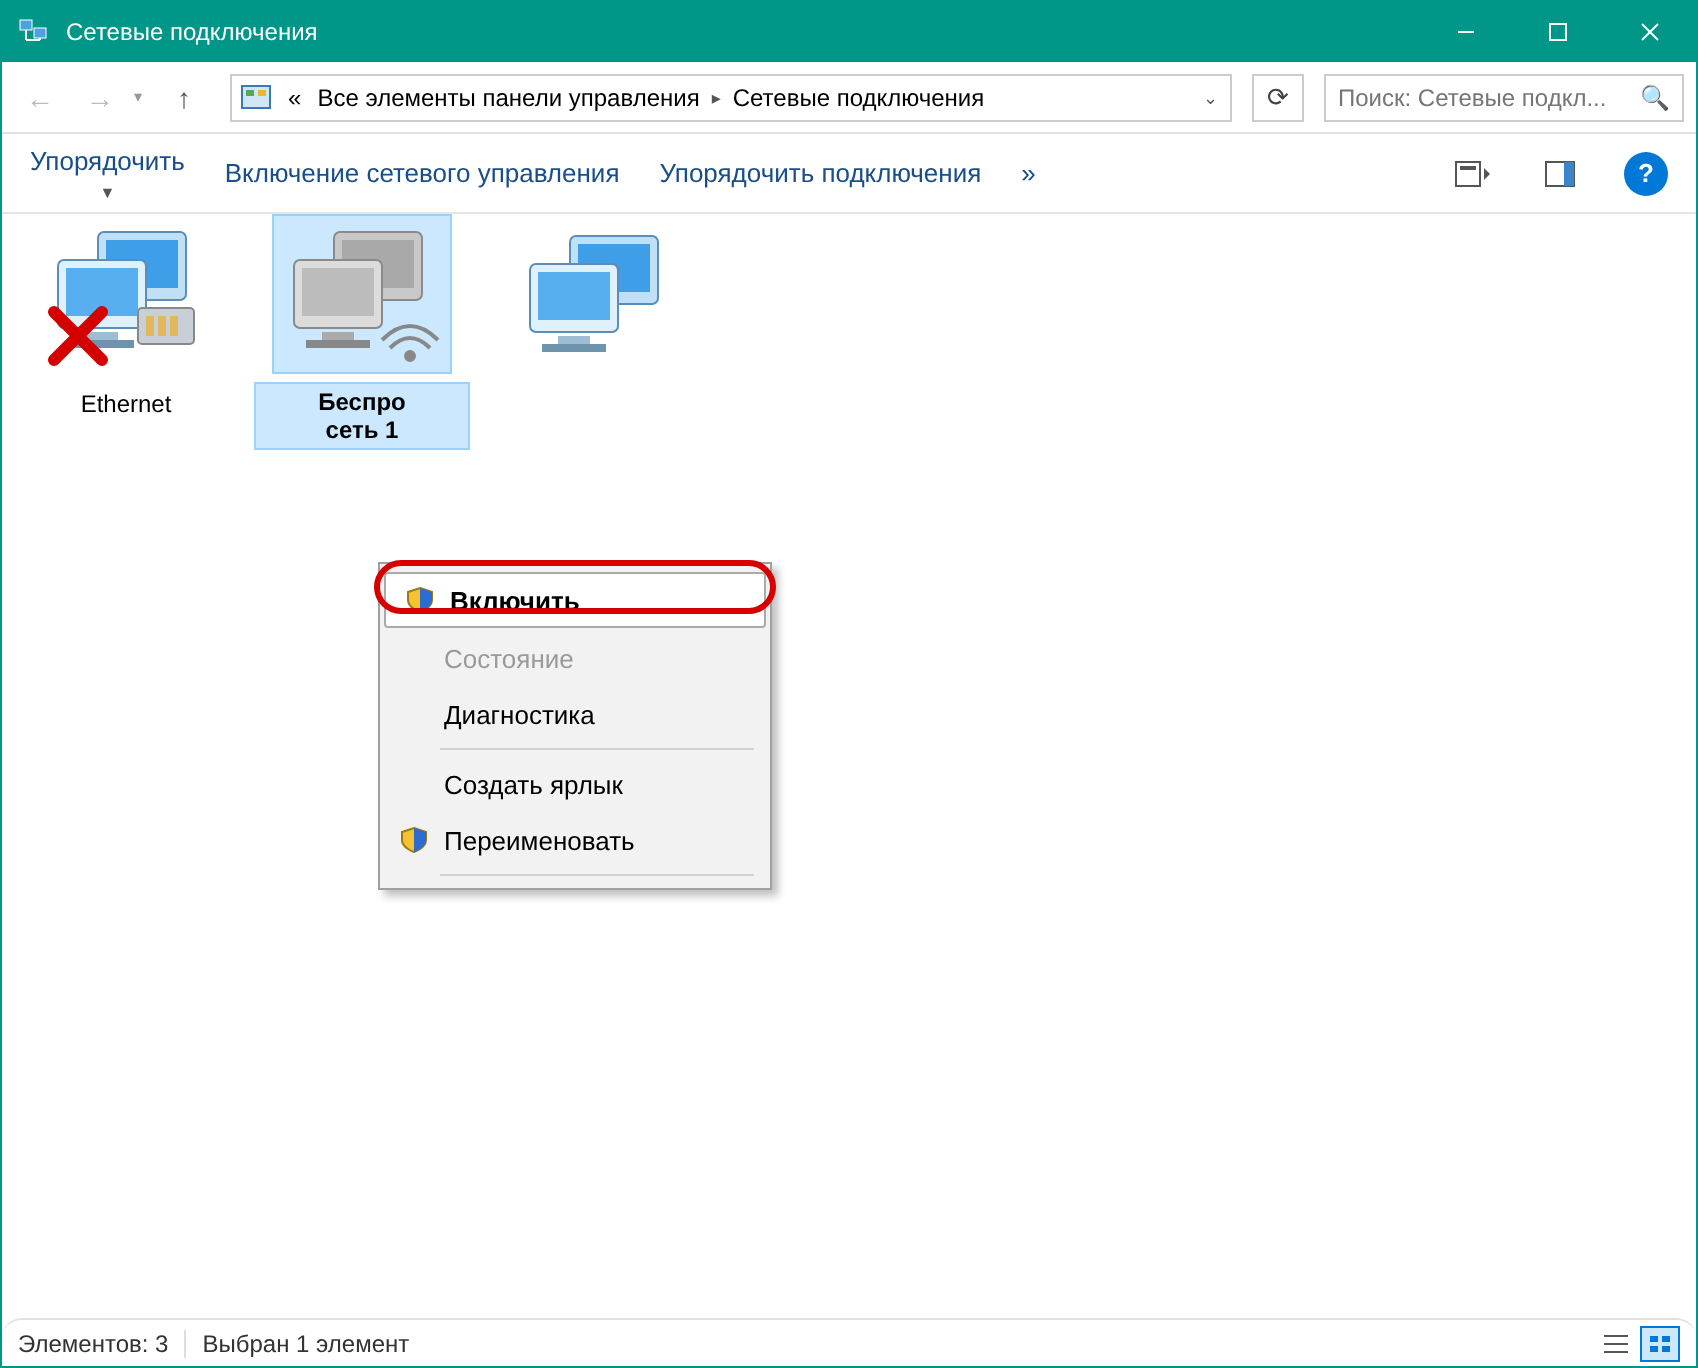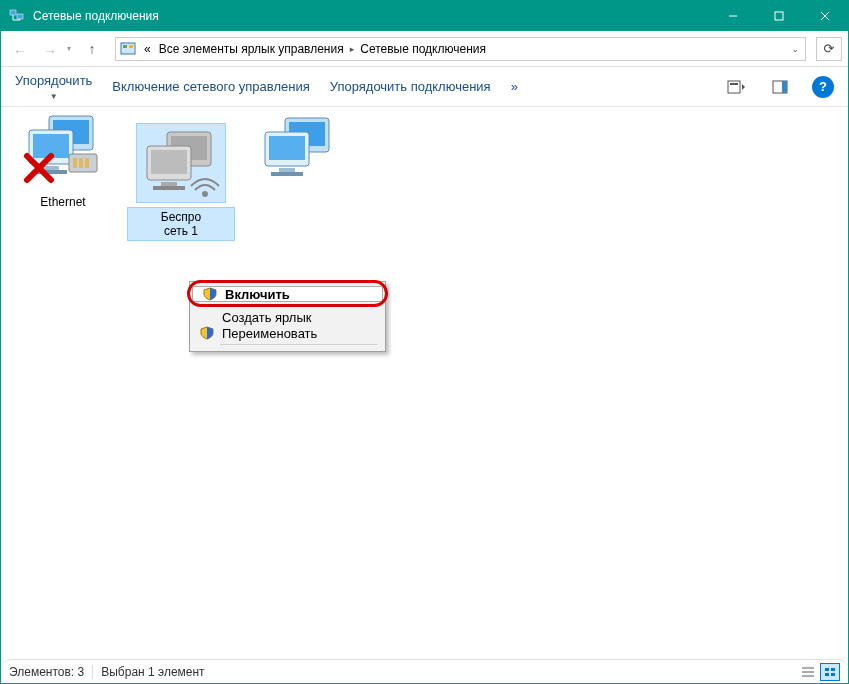--- a/index.html
+++ b/index.html
@@ -29,21 +29,21 @@
   .toolbar .right-icon { width: 24px; height: 24px; display:flex; align-items:center; justify-content:center; color:#555; font-size:12px; }
   .toolbar .help { width: 22px; height: 22px; border-radius: 50%; background: #0078d7; color:#fff; display:flex; align-items:center; justify-content:center; font-weight:bold; font-size:13px; }
 
   .content { position: relative; padding: 10px 30px; height: 540px; background:#fff; }
   .conn-item { position: absolute; width: 108px; text-align: center; font-size: 12px; }
   .conn-item .iconwrap { width: 90px; height: 80px; margin: 0 auto 4px; display:flex; align-items:center; justify-content:center; position:relative; }
   .selected-bg { background: #cce8ff; border: 1px solid #99d1ff; }
   .label { padding: 2px 4px; display: block; }
 
   .context-menu { position:absolute; left:188px; top:174px; width:197px; background:#f2f2f2; border:1px solid #a0a0a0; box-shadow: 3px 3px 4px rgba(0,0,0,0.25); padding: 3px 0; font-size: 13px; z-index:5; }
-  .context-menu .cm-item { display:flex; align-items:center; height: 16px; padding: 0 10px 0 8px; gap: 6px; color:#000; }
+  .context-menu .cm-item { display:flex; align-items:center; height: 28px; padding: 0 10px 0 8px; gap: 6px; color:#000; }
   .context-menu .cm-item.disabled { color: #9a9a9a; }
   .context-menu .cm-item.highlight { background:#fff; border:1px solid #aaa; margin: 1px 2px; border-radius:2px; }
   .context-menu .cm-item .icon-slot { width: 18px; display:flex; justify-content:center; }
   .context-menu .cm-sep { height:1px; background:#d0d0d0; margin: 3px 8px 3px 30px; }
   .red-ring { position:absolute; left:186px; top:173px; width:201px; height:27px; border:3px solid #d60000; border-radius: 14px; z-index:6; pointer-events:none; }
 
   .statusbar { position:absolute; bottom:0; left:0; right:0; height:24px; border-top:1px solid #e1e1e1; display:flex; align-items:center; font-size:12px; color:#333; padding:0 8px; background:#fff;border-radius:10px; }
   .statusbar .sb-sep { width:1px; height:14px; background:#ddd; margin:0 8px; }
   .statusbar .view-toggle { margin-left:auto; display:flex; gap:2px; }
   .statusbar .vt { width:20px; height:18px; border:1px solid transparent; display:flex; align-items:center; justify-content:center; }
@@ -85,26 +85,30 @@
   <span class="dropdown-tick">▾</span>
   <div class="navbtn up">↑</div>
 
   <div class="addressbar">
     <svg class="cp-icon" viewBox="0 0 16 16">
       <rect x="1" y="2" width="14" height="11" fill="#cfe6f7" stroke="#3a78b6"></rect>
       <rect x="3" y="4" width="4" height="3" fill="#57a957"></rect>
       <rect x="9" y="4" width="4" height="3" fill="#f2b430"></rect>
     </svg>
     <span class="crumb">«</span>
-    <span class="crumb">Все элементы ярлык управления</span>
+    <span class="crumb">Все элементы панели управления</span>
     <span class="sep">▸</span>
     <span class="crumb">Сетевые подключения</span>
     <span class="addr-drop">⌄</span>
   </div>
   <div class="refresh">⟳</div>
+  <div class="searchbox">
+    <span>Поиск: Сетевые подкл...</span>
+    <span style="margin-left:auto;color:#0078d7;">🔍</span>
+  </div>
 </div>
 
 <div class="toolbar">
   <div class="tb-item">
     <span>Упорядочить</span>
     <span class="arrow">▼</span>
   </div>
   <div class="tb-item">
     <span>Включение сетевого управления</span>
   </div>
@@ -150,21 +154,21 @@
         </g>
         <g stroke="#d40000" stroke-width="6" stroke-linecap="round">
           <line x1="6" y1="44" x2="30" y2="68"></line>
           <line x1="30" y1="44" x2="6" y2="68"></line>
         </g>
       </svg>
     </div>
     <span class="label">Ethernet</span>
   </div>
 
-  <div class="conn-item" style="left:126px; top:16px;">
+  <div class="conn-item" style="left:126px; top:0;font-weight:bold;">
     <div class="iconwrap selected-bg">
       <svg width="84" height="74" viewBox="0 0 84 74">
         <rect x="28" y="6" width="44" height="34" rx="3" fill="#c8c8c8" stroke="#8a8a8a"></rect>
         <rect x="32" y="10" width="36" height="24" fill="#a9a9a9"></rect>
         <rect x="8" y="20" width="44" height="34" rx="3" fill="#dcdcdc" stroke="#8a8a8a"></rect>
         <rect x="12" y="24" width="36" height="24" fill="#bcbcbc"></rect>
         <rect x="22" y="56" width="16" height="4" fill="#aaa"></rect>
         <rect x="14" y="60" width="32" height="4" fill="#888"></rect>
         <g transform="translate(52,40)" fill="none" stroke="#888" stroke-width="2">
           <path d="M0 20 Q14 6 28 20"></path>
@@ -194,20 +198,28 @@
   <div class="context-menu">
     <div class="cm-item highlight">
       <span class="icon-slot">
         <svg width="14" height="14" viewBox="0 0 14 14">
             <path d="M7 1 L13 3 V7 C13 11 7 13 7 13 C7 13 1 11 1 7 V3 Z" fill="#f6c232" stroke="#9a7a14"></path>
             <path d="M7 1 L13 3 V7 C13 11 7 13 7 13 V1 Z" fill="#2d6bd0"></path>
           </svg>
       </span>
       <span style="font-weight:bold;">Включить</span>
     </div>
+    <div class="cm-item disabled">
+      <span class="icon-slot"></span>
+      <span>Состояние</span>
+    </div>
+    <div class="cm-item">
+      <span class="icon-slot"></span>
+      <span>Диагностика</span>
+    </div>
     <div class="cm-sep"></div>
     <div class="cm-item">
       <span class="icon-slot"></span>
       <span>Создать ярлык</span>
     </div>
     <div class="cm-item">
       <span class="icon-slot">
         <svg width="14" height="14" viewBox="0 0 14 14">
             <path d="M7 1 L13 3 V7 C13 11 7 13 7 13 C7 13 1 11 1 7 V3 Z" fill="#f6c232" stroke="#9a7a14"></path>
             <path d="M7 1 L13 3 V7 C13 11 7 13 7 13 V1 Z" fill="#2d6bd0"></path>

